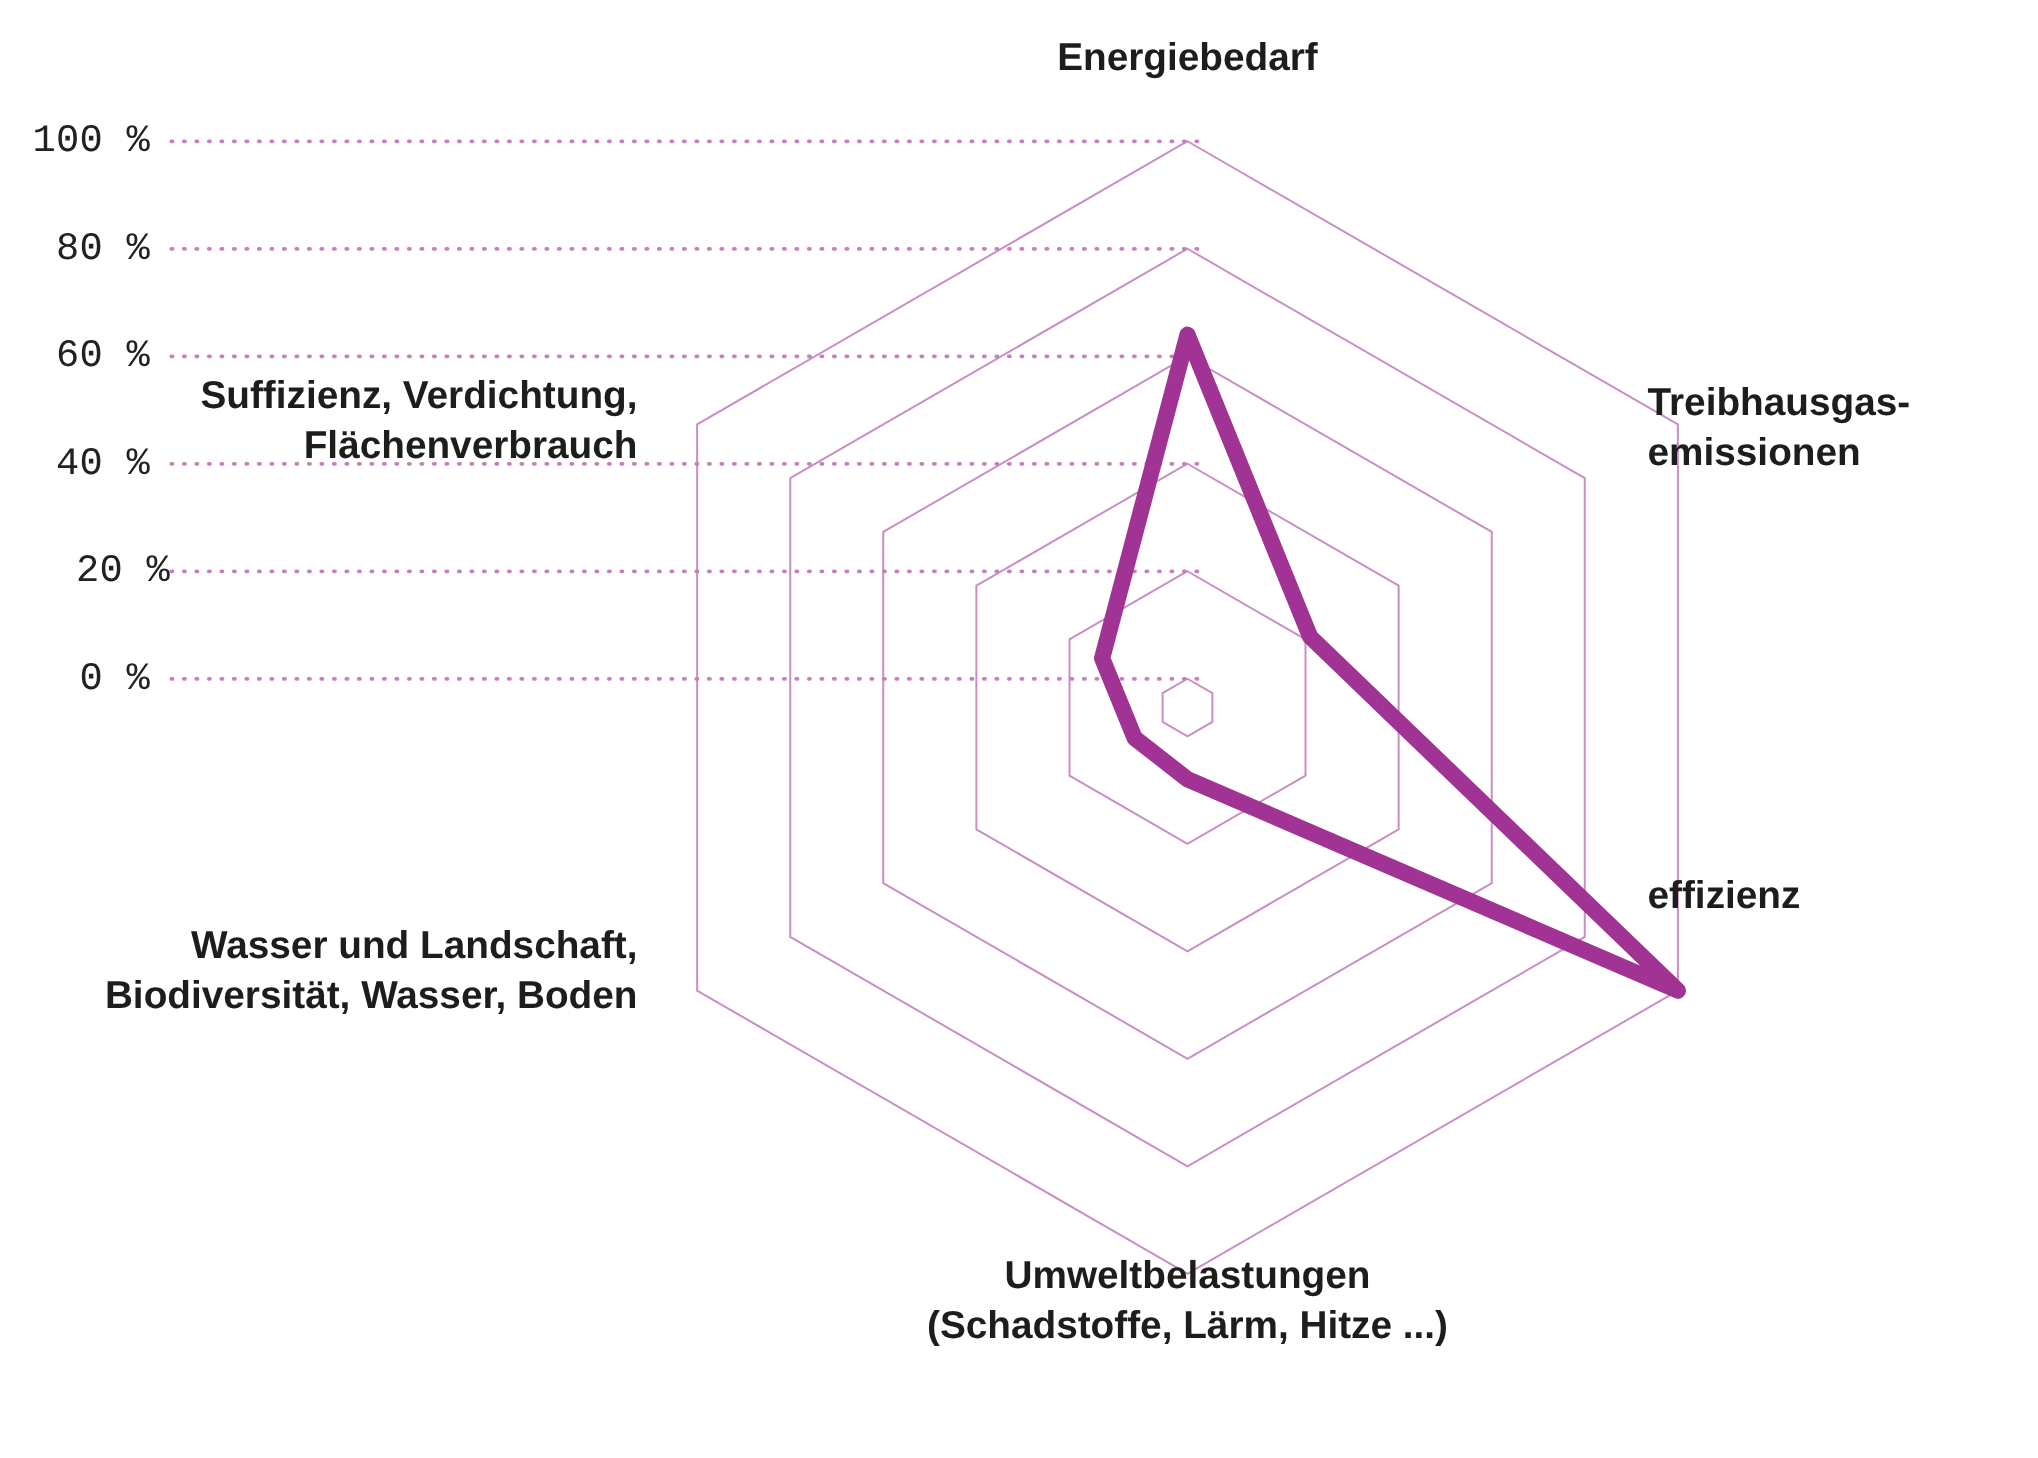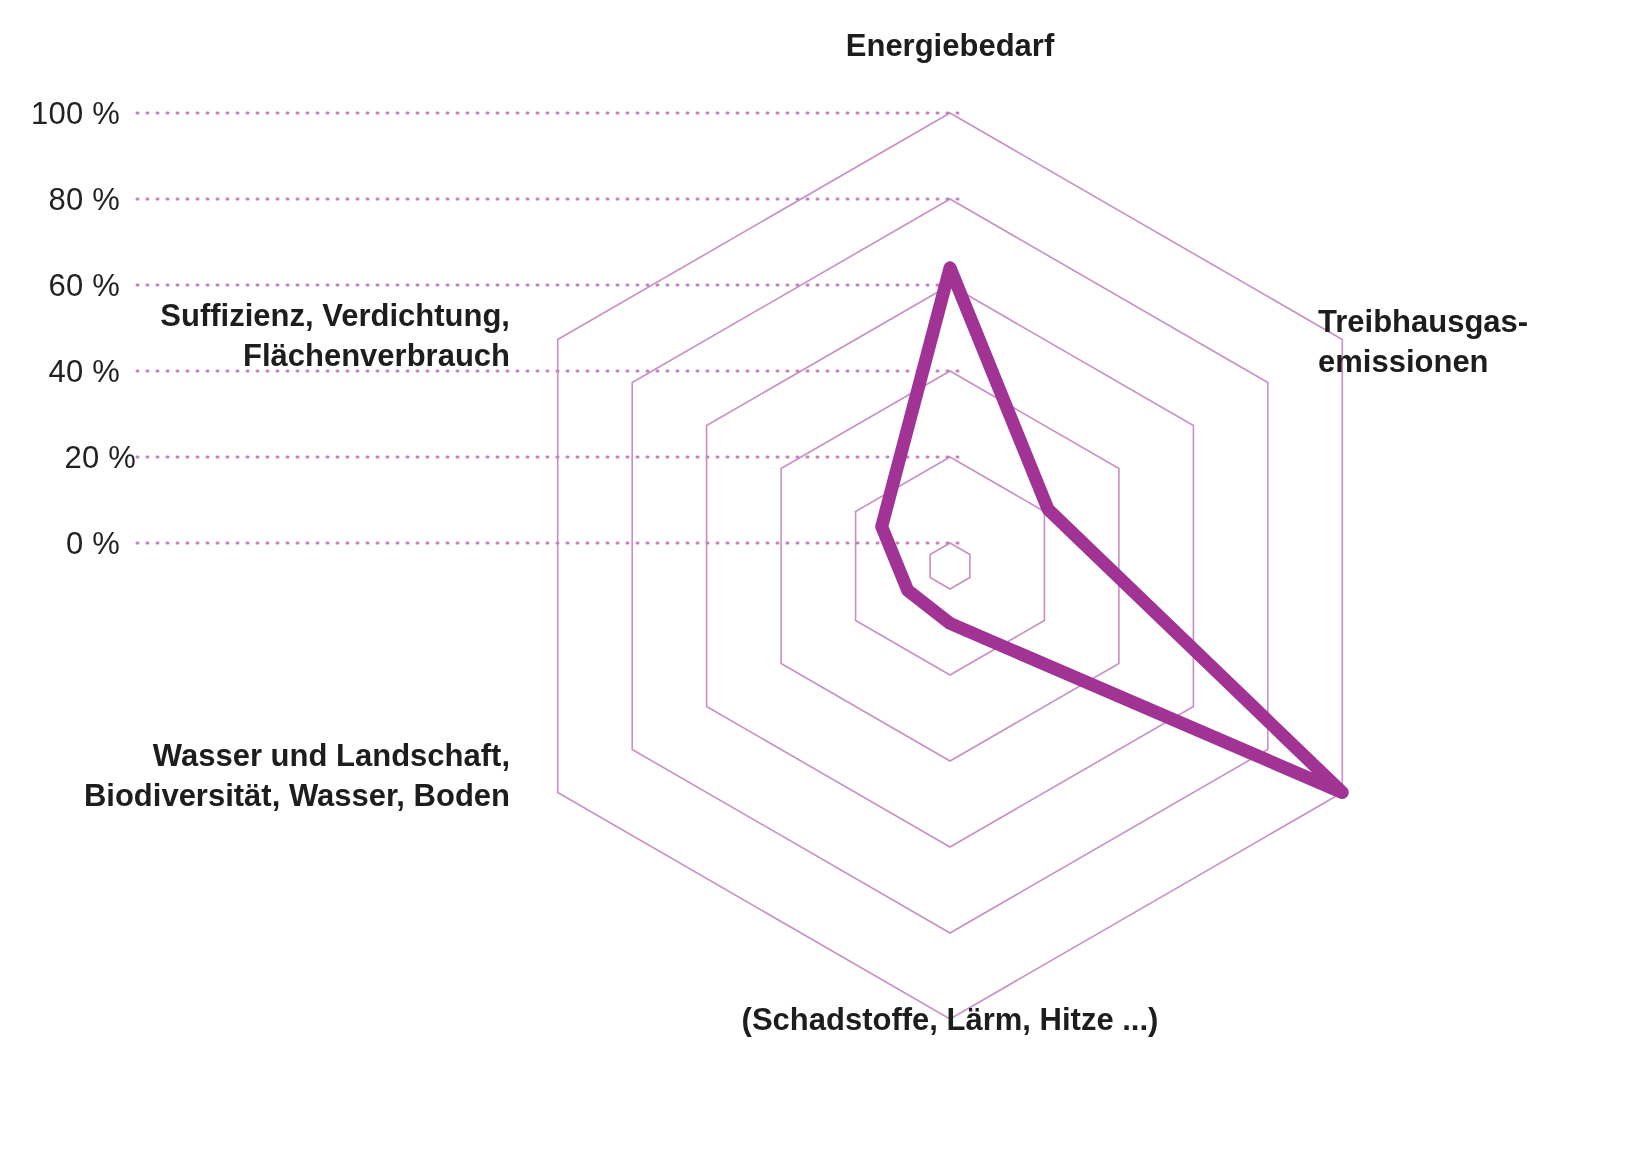--- a/index.html
+++ b/index.html
@@ -26,20 +26,21 @@
     height: 1166px;
   }
   .axis-tick-label {
     position: absolute;
     text-align: right;
     font-size: 31px;
     font-weight: 400;
     color: #222222;
     letter-spacing: 0.2px;
     white-space: nowrap;
+    font-family: Liberation Mono, monospace;
   }
   .cat-label {
     position: absolute;
     font-size: 31px;
     line-height: 40px;
     font-weight: 700;
     color: #1d1d1b;
     white-space: nowrap;
   }
   .cat-label.align-right { text-align: right; }
@@ -83,23 +84,25 @@
   <div class="cat-label align-center" style="left:700px; top:26px; width:500px;">
     <div>Energiebedarf</div>
   </div>
 
   <div class="cat-label align-left" style="left:1318px; top:302px; width:310px;">
     <div>Treibhausgas-</div>
     <div>emissionen</div>
   </div>
 
   <div class="cat-label align-left" style="left:1318px; top:696px; width:312px;">
+    <div>effizienz</div>
   </div>
 
   <div class="cat-label align-center" style="left:660px; top:1000px; width:580px;">
+    <div>Umweltbelastungen</div>
     <div>(Schadstoffe, Lärm, Hitze ...)</div>
   </div>
 
   <div class="cat-label align-right" style="left:60px; top:736px; width:450px;">
     <div>Wasser und Landschaft,</div>
     <div>Biodiversität, Wasser, Boden</div>
   </div>
 
   <div class="cat-label align-right" style="left:60px; top:296px; width:450px;">
     <div>Suffizienz, Verdichtung,</div>

